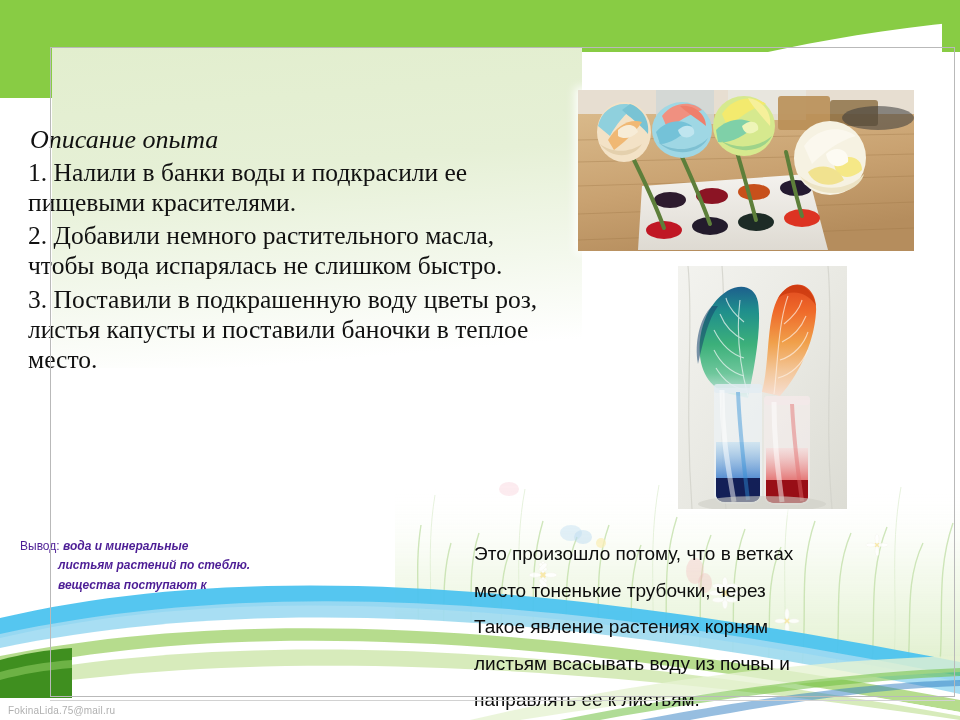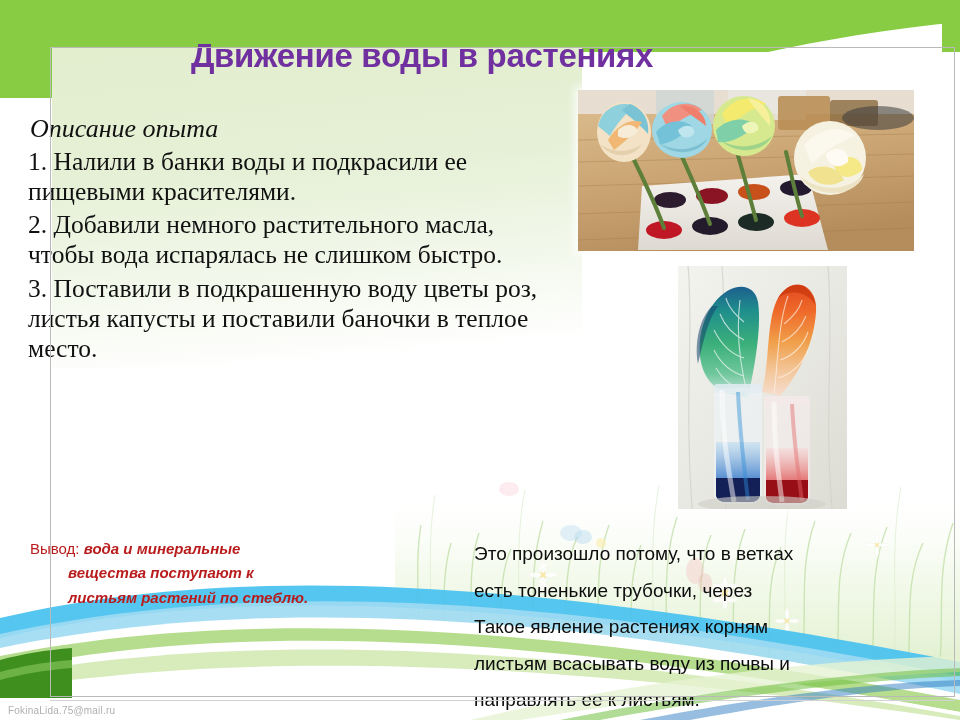--- a/index.html
+++ b/index.html
@@ -46,26 +46,26 @@
     position:absolute;left:52px;top:38px;width:740px;text-align:center;z-index:20;
     font-family:"Liberation Sans", sans-serif;
     font-weight:bold;font-size:33px;letter-spacing:-0.3px;
     color:#7030a0;line-height:1.1;
   }
   
   #desc{
     position:absolute;left:28px;top:113px;width:545px;z-index:20;
     font-family:"Liberation Serif", serif;color:#111;
   }
-  #desc .heading{font-style:italic;font-size:26px;line-height:1.18;margin:1px 0 2px 2px;}
+  #desc .heading{font-style:italic;font-size:26px;line-height:1.18;margin:12px 0 2px 2px;}
   #desc .step{font-size:25.5px;line-height:1.17;margin:0 8px 4px 0;}
   
   #conclusion{
-    position:absolute;left:30px;top:537px;width:420px;z-index:20;
-    font-family:"Liberation Sans", sans-serif;font-size:15px;color:#b91c1c;
+    position:absolute;left:20px;top:537px;width:420px;z-index:20;
+    font-family:"Liberation Sans", sans-serif;font-size:12px;color:#4c1d95;
     line-height:1.62;
   }
   #conclusion .lbl{font-weight:normal;}
   #conclusion .val{font-weight:bold;font-style:italic;}
   #conclusion .ln2,#conclusion .ln3{display:block;margin-left:38px;}
   
   #explain{
     position:absolute;left:474px;top:530px;width:420px;z-index:20;
     font-family:"Liberation Sans", sans-serif;font-size:19px;line-height:1.29;
     color:#0d0d0d;
@@ -204,39 +204,38 @@
     <path d="M470,190 C640,150 810,130 960,126 L960,142 C820,148 660,168 520,190 Z" fill="#e6f3d2" opacity=".8"></path>
     <path d="M560,190 C720,158 860,142 960,138 L960,146 C860,150 730,166 600,190 Z" fill="#6fbf3f" opacity=".55"></path>
     <path d="M640,190 C790,162 890,152 960,150 L960,156 C890,158 800,170 690,190 Z" fill="#2f7ec2" opacity=".5"></path>
   </svg>
 
   <svg class="corner-block" viewBox="0 0 72 52" preserveAspectRatio="none">
     <path d="M0,14 C22,8 46,4 72,2 L72,52 L0,52 Z" fill="#3f8f1f"></path>
     <path d="M0,26 C22,20 46,16 72,14 L72,22 C46,24 22,28 0,34 Z" fill="#8cc95f" opacity=".6"></path>
   </svg>
 
-  <div id="title">Движение воды в растениях</div>
 
   <div id="desc">
     <div class="heading">Описание опыта</div>
     <p class="step">1. Налили в банки воды и подкрасили ее пищевыми красителями.</p>
     <p class="step">2. Добавили немного растительного масла, чтобы вода испарялась не слишком быстро.</p>
     <p class="step">3. Поставили в подкрашенную воду цветы роз, листья капусты и поставили баночки в теплое место.</p>
   </div>
 
   <div id="conclusion">
     <span class="lbl">Вывод:</span>
     <span class="val">вода и минеральные</span>
+    <span class="val ln3">листьям растений по стеблю.</span>
     <span class="val ln2">вещества поступают к</span>
-    <span class="val ln3">листьям растений по стеблю.</span>
   </div>
 
   <div id="explain">
     <span>Это произошло потому, что в ветках</span>
-    <span>есть тоненькие трубочки, через</span>
+    <span>место тоненькие трубочки, через</span>
     <span>Такое явление растениях корням</span>
     <span>листьям всасывать воду из почвы и</span>
     <span>направлять ее к листьям.</span>
   </div>
 
   <div class="photo" id="photo-roses">
     <svg viewBox="0 0 336 161" preserveAspectRatio="none">
       <defs>
         <linearGradient id="wood" x1="0" y1="0" x2="0.4" y2="1">
           <stop offset="0%" stop-color="#d9b98a"></stop>

